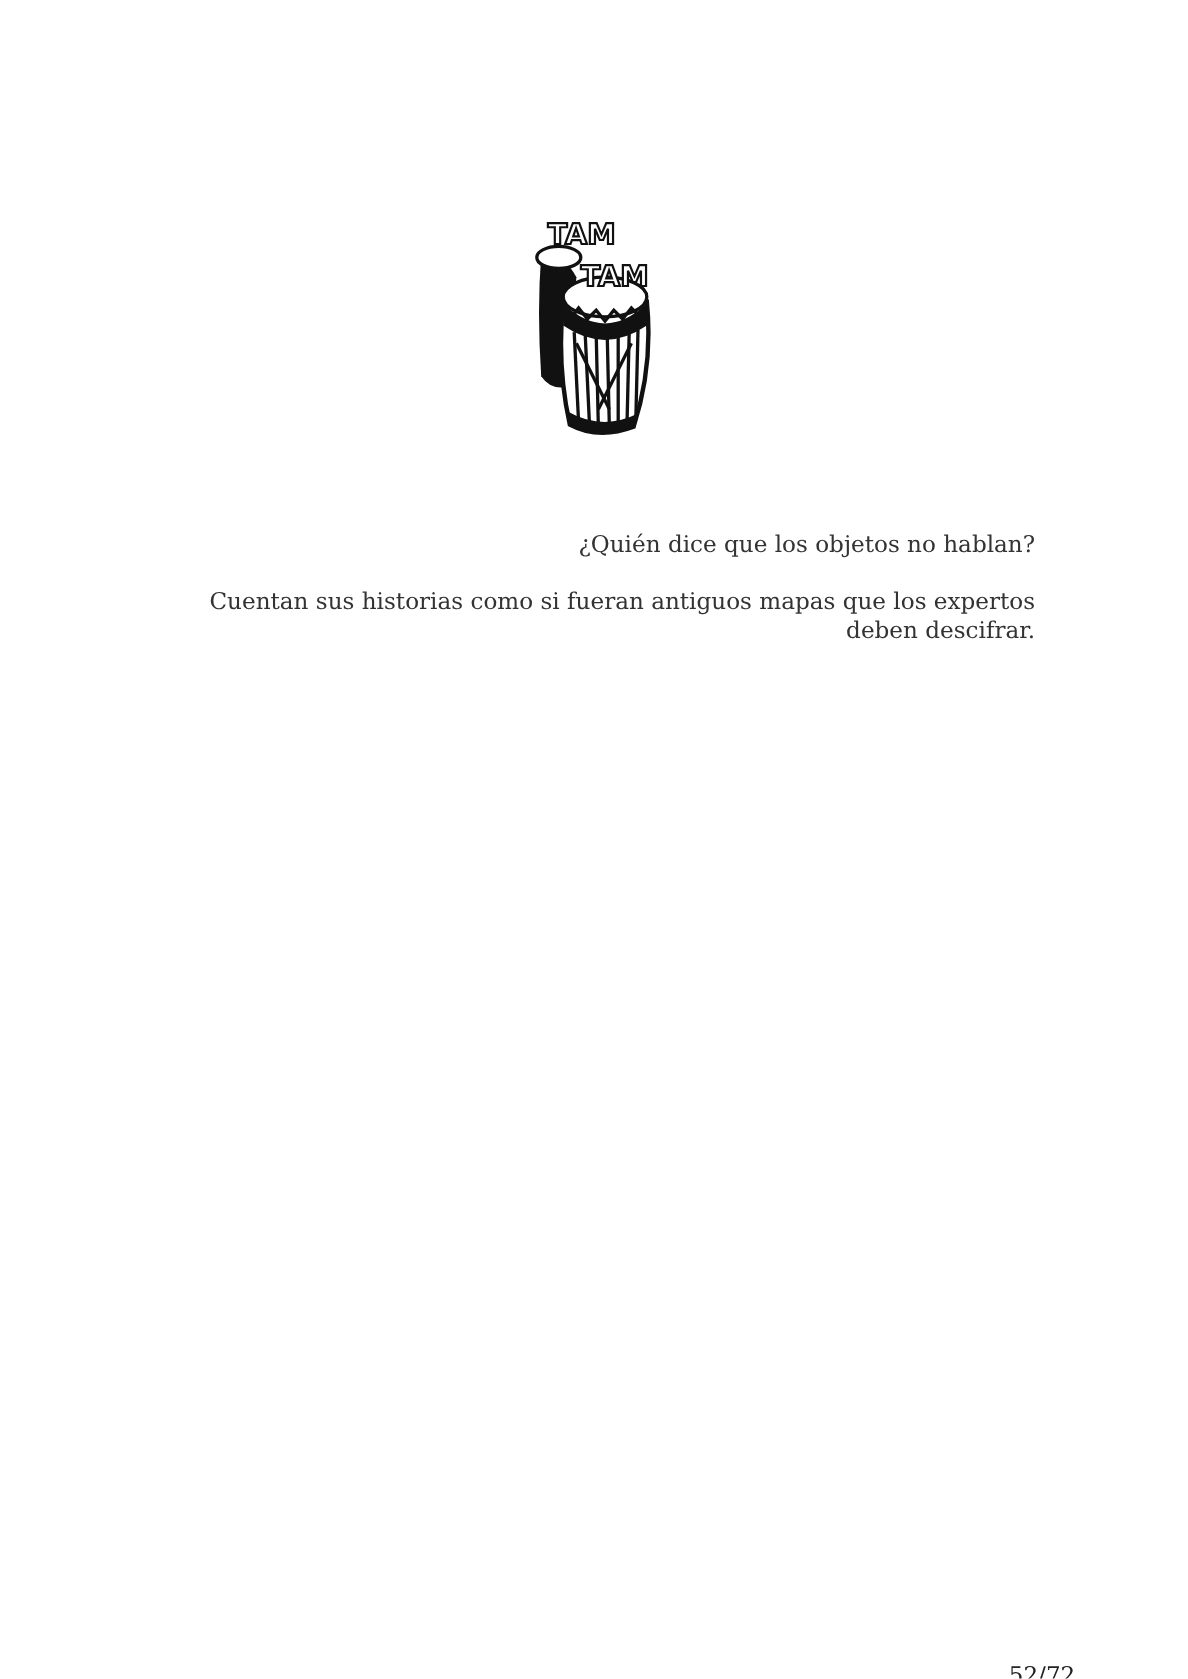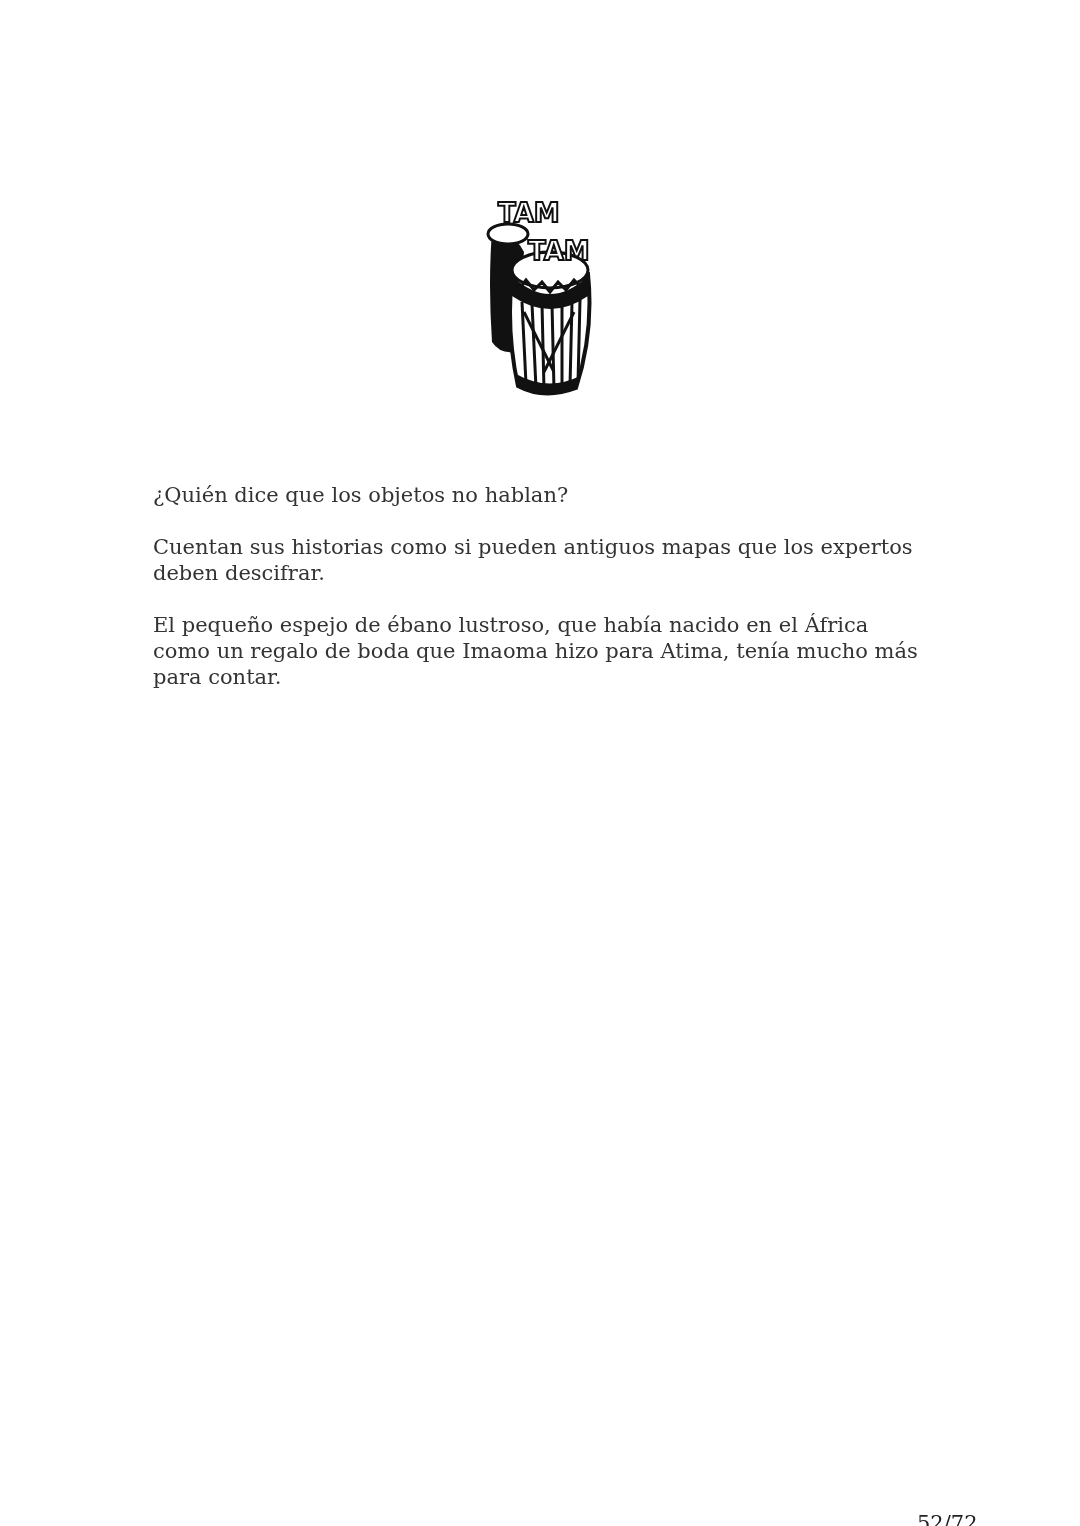--- a/index.html
+++ b/index.html
@@ -24,22 +24,23 @@
     }
     .text-block {
       position: absolute;
       left: 141px;
       top: 482px;
       width: 800px;
       font-size: 21px;
       line-height: 26px;
     }
     .text-block p {
-      margin: 0 0 26px 12px;
+      margin: 0 0 26px 0;
       white-space: pre-line;
+      text-align: right;
     }
     .page-number {
       position: absolute;
       left: 917px;
       top: 1462px;
       font-size: 21px;
       line-height: 26px;
       color: #222222;
       margin-top: 48px;
     }
@@ -74,20 +75,17 @@
 
     <path d="M32 182 Q64 200 96 184 L94 194 Q64 210 34 194 Z" fill="#111"></path>
 
     <text x="14" y="30" font-family="DejaVu Sans, sans-serif" font-size="26" font-weight="bold" fill="#fff" stroke="#111" stroke-width="2">TAM</text>
     <text x="44" y="68" font-family="DejaVu Sans, sans-serif" font-size="26" font-weight="bold" fill="#fff" stroke="#111" stroke-width="2">TAM</text>
   </svg>
 </div>
 
 <div class="text-block">
   <p>¿Quién dice que los objetos no hablan?</p>
-  <p>Cuentan sus historias como si pueden antiguos mapas que los expertos
+  <p>Cuentan sus historias como si fueran antiguos mapas que los expertos
 deben descifrar.</p>
-  <p>El pequeño espejo de ébano lustroso, que había nacido en el África
-como un regalo de boda que Imaoma hizo para Atima, tenía mucho más
-para contar.</p>
 </div>
 
 <div class="page-number">52/72</div>
 
 </body></html>

